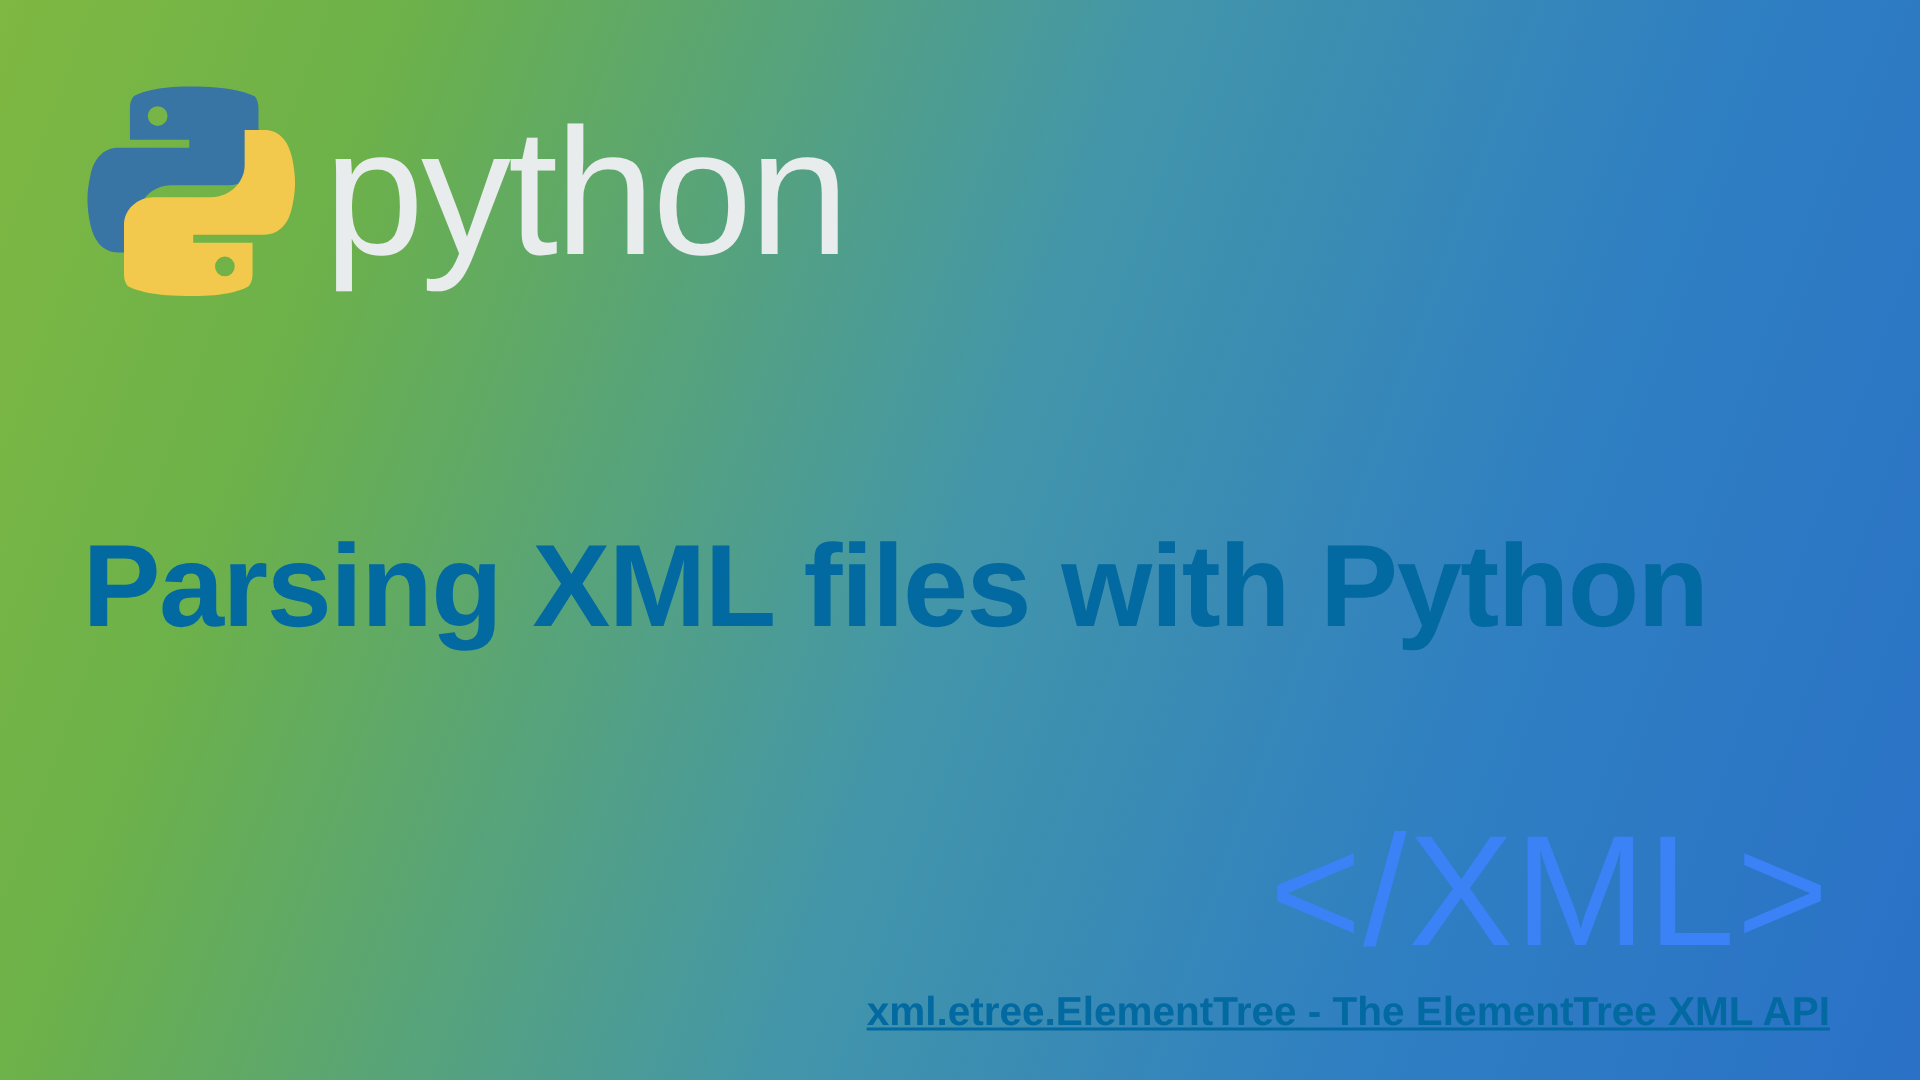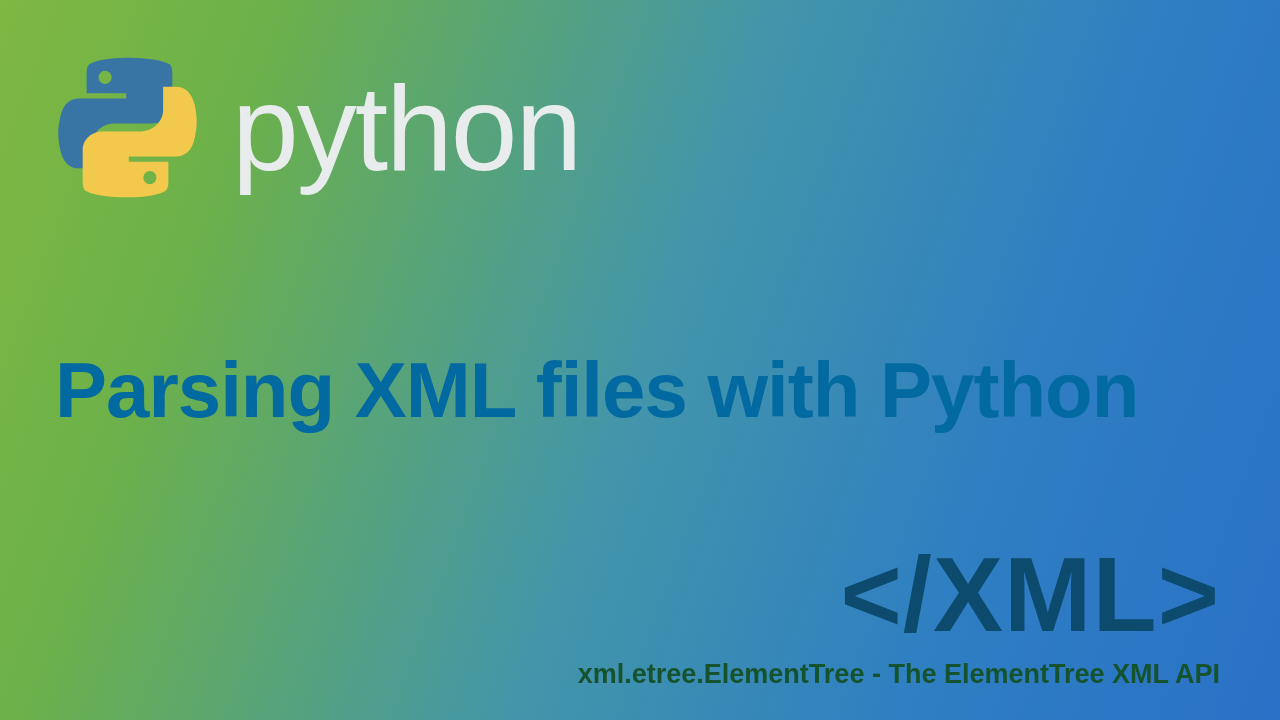--- a/index.html
+++ b/index.html
@@ -10,21 +10,21 @@
     background: linear-gradient(110deg, #7fb842 0%, #6cb14a 18%, #4396a9 50%, #2f7fc2 75%, #2a71c7 100%);
     font-family: Arial, Helvetica, sans-serif;
     position: relative;
   }
   .logo-area {
     position: absolute;
     top: 55px;
     left: 55px;
     display: flex;
     align-items: center;
-    gap: 32px;
+    gap: 16px;
   }
   .python-logo {
     width: 145px;
     height: 145px;
     position: relative;
   }
   .python-word {
     font-family: "Segoe UI Light", "Helvetica Neue", Arial, sans-serif;
     font-weight: 300;
     font-size: 120px;
@@ -38,32 +38,33 @@
     right: 55px;
     color: #0369a1;
     font-weight: 800;
     font-size: 78px;
     letter-spacing: -1px;
   }
   .xml-tag {
     position: absolute;
     right: 60px;
     bottom: 65px;
-    color: #0c4a6e;
-    font-weight: 700;
+    color: #3b82f6;
+    font-weight: 400;
     font-size: 105px;
     letter-spacing: 1px;
   }
   .sub-line {
     position: absolute;
     right: 60px;
     bottom: 30px;
-    color: #14532d;
+    color: #0369a1;
     font-weight: 700;
     font-size: 27px;
+    text-decoration: underline;
   }
 </style>
 </head>
 <body>
 
 <div class="logo-area">
   <div class="python-logo">
     <svg viewBox="0 0 110 110" width="145" height="145">
       <path fill="#3874a4" d="M54 2c-16 0-25 3-28 5-1 1-2 3-2 6v16h30v4H18c-6 0-12 4-14 14-2 9-2 15 0 25 2 9 7 14 14 14h10V68c0-8 7-16 17-16h29c8 0 15-6 15-14V13c0-3-1-5-2-6-4-2-12-5-33-5zM38 12a5 5 0 1 1 0 10 5 5 0 0 1 0-10z"></path>
       <path fill="#f2c94c" d="M56 108c16 0 25-3 28-5 1-1 2-3 2-6V81H56v-4h36c6 0 12-4 14-14 2-9 2-15 0-25-2-9-7-14-14-14H82v18c0 8-7 16-17 16H36c-8 0-15 6-15 14v25c0 3 1 5 2 6 4 2 12 5 33 5zm16-10a5 5 0 1 1 0-10 5 5 0 0 1 0 10z"></path>

